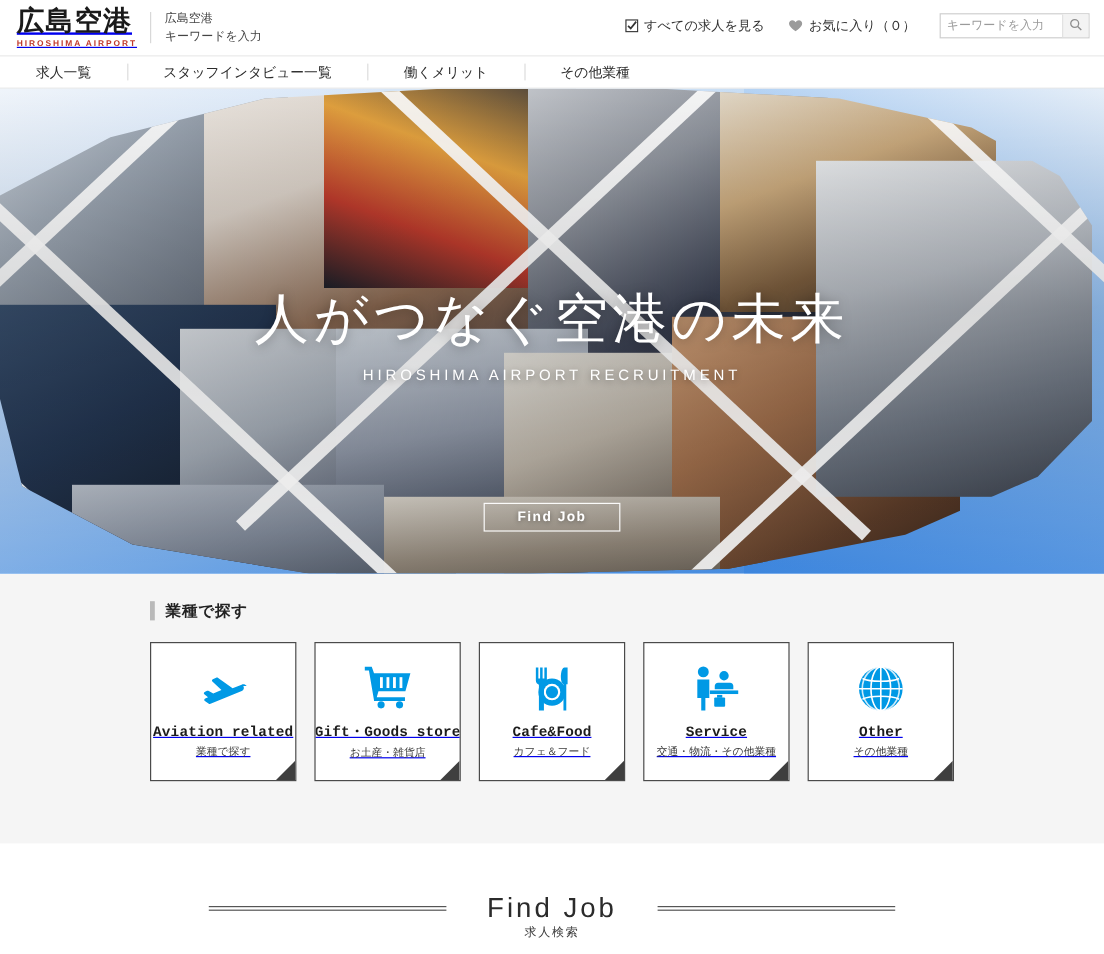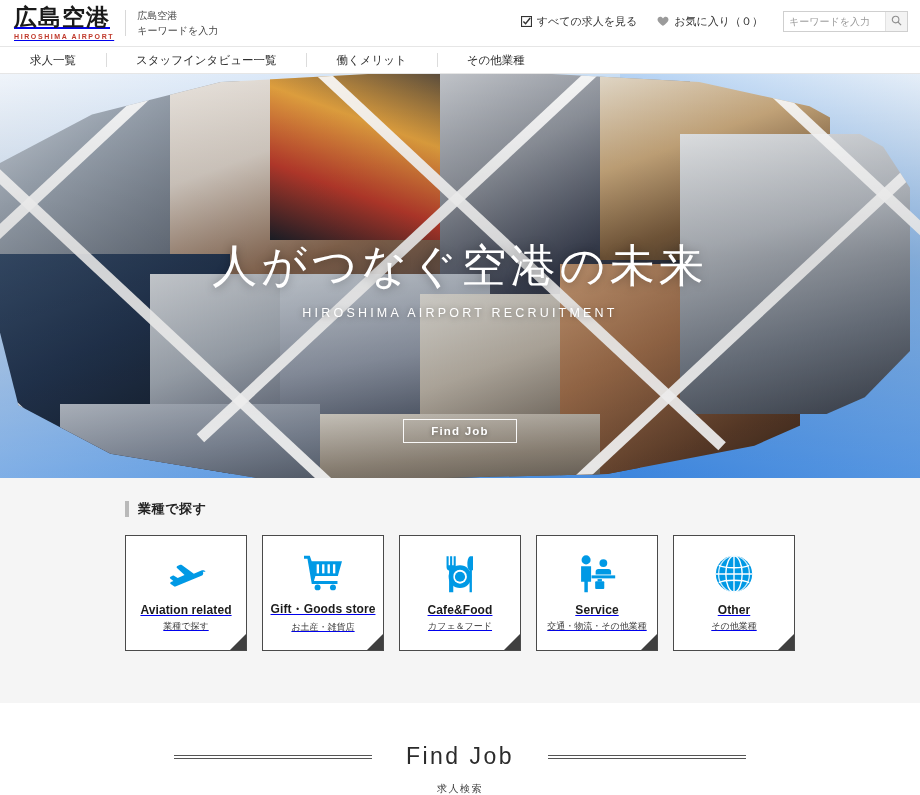--- a/index.html
+++ b/index.html
@@ -283,20 +283,21 @@
     position: relative;
     width: 122px; height: 116px;
     background: #fff;
     border: 1px solid #4a4a4a;
     display: flex;
     flex-direction: column;
     align-items: center;
     justify-content: center;
     cursor: pointer;
     overflow: hidden;
+    font-family: Liberation Mono, monospace;
   }
   .card::after {
     content: "";
     position: absolute;
     right: 0; bottom: 0;
     width: 0; height: 0;
     border-left: 16px solid transparent;
     border-bottom: 16px solid #3f3f3f;
   }
   .card-icon {
@@ -341,21 +342,21 @@
   .fj-title {
     font-size: 23px;
     font-weight: 400;
     color: #2b2b2b;
     letter-spacing: 2.5px;
     padding: 0 34px;
     white-space: nowrap;
     font-family: "Liberation Sans", sans-serif;
   }
   .fj-sub {
-    margin-top: 12px;
+    margin-top: 0;
     font-size: 10px;
     color: #3a3a3a;
     letter-spacing: 1.5px;
   }
 </style>
 </head>
 <body>
 
 <div class="header">
   <a class="logo-block" href="#">

